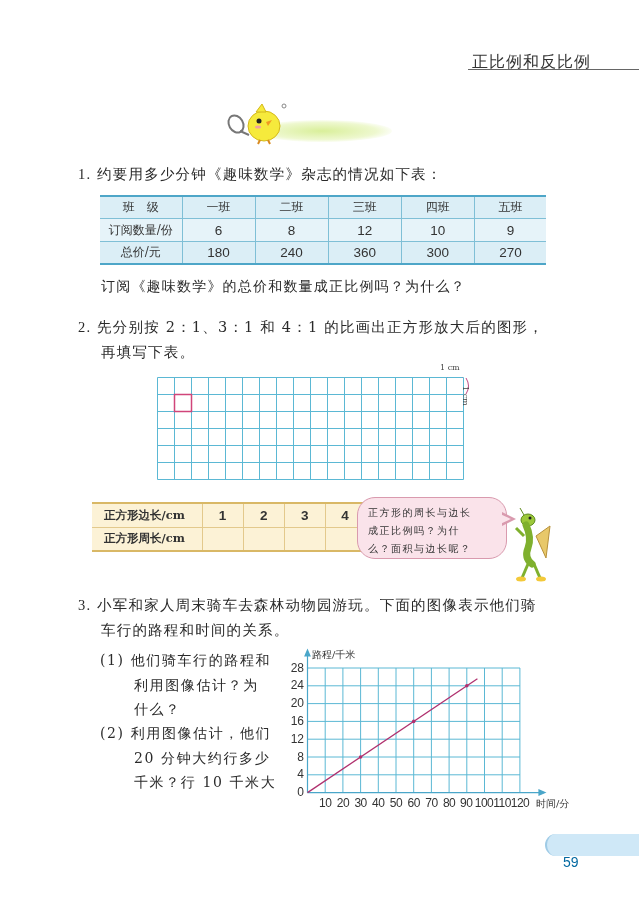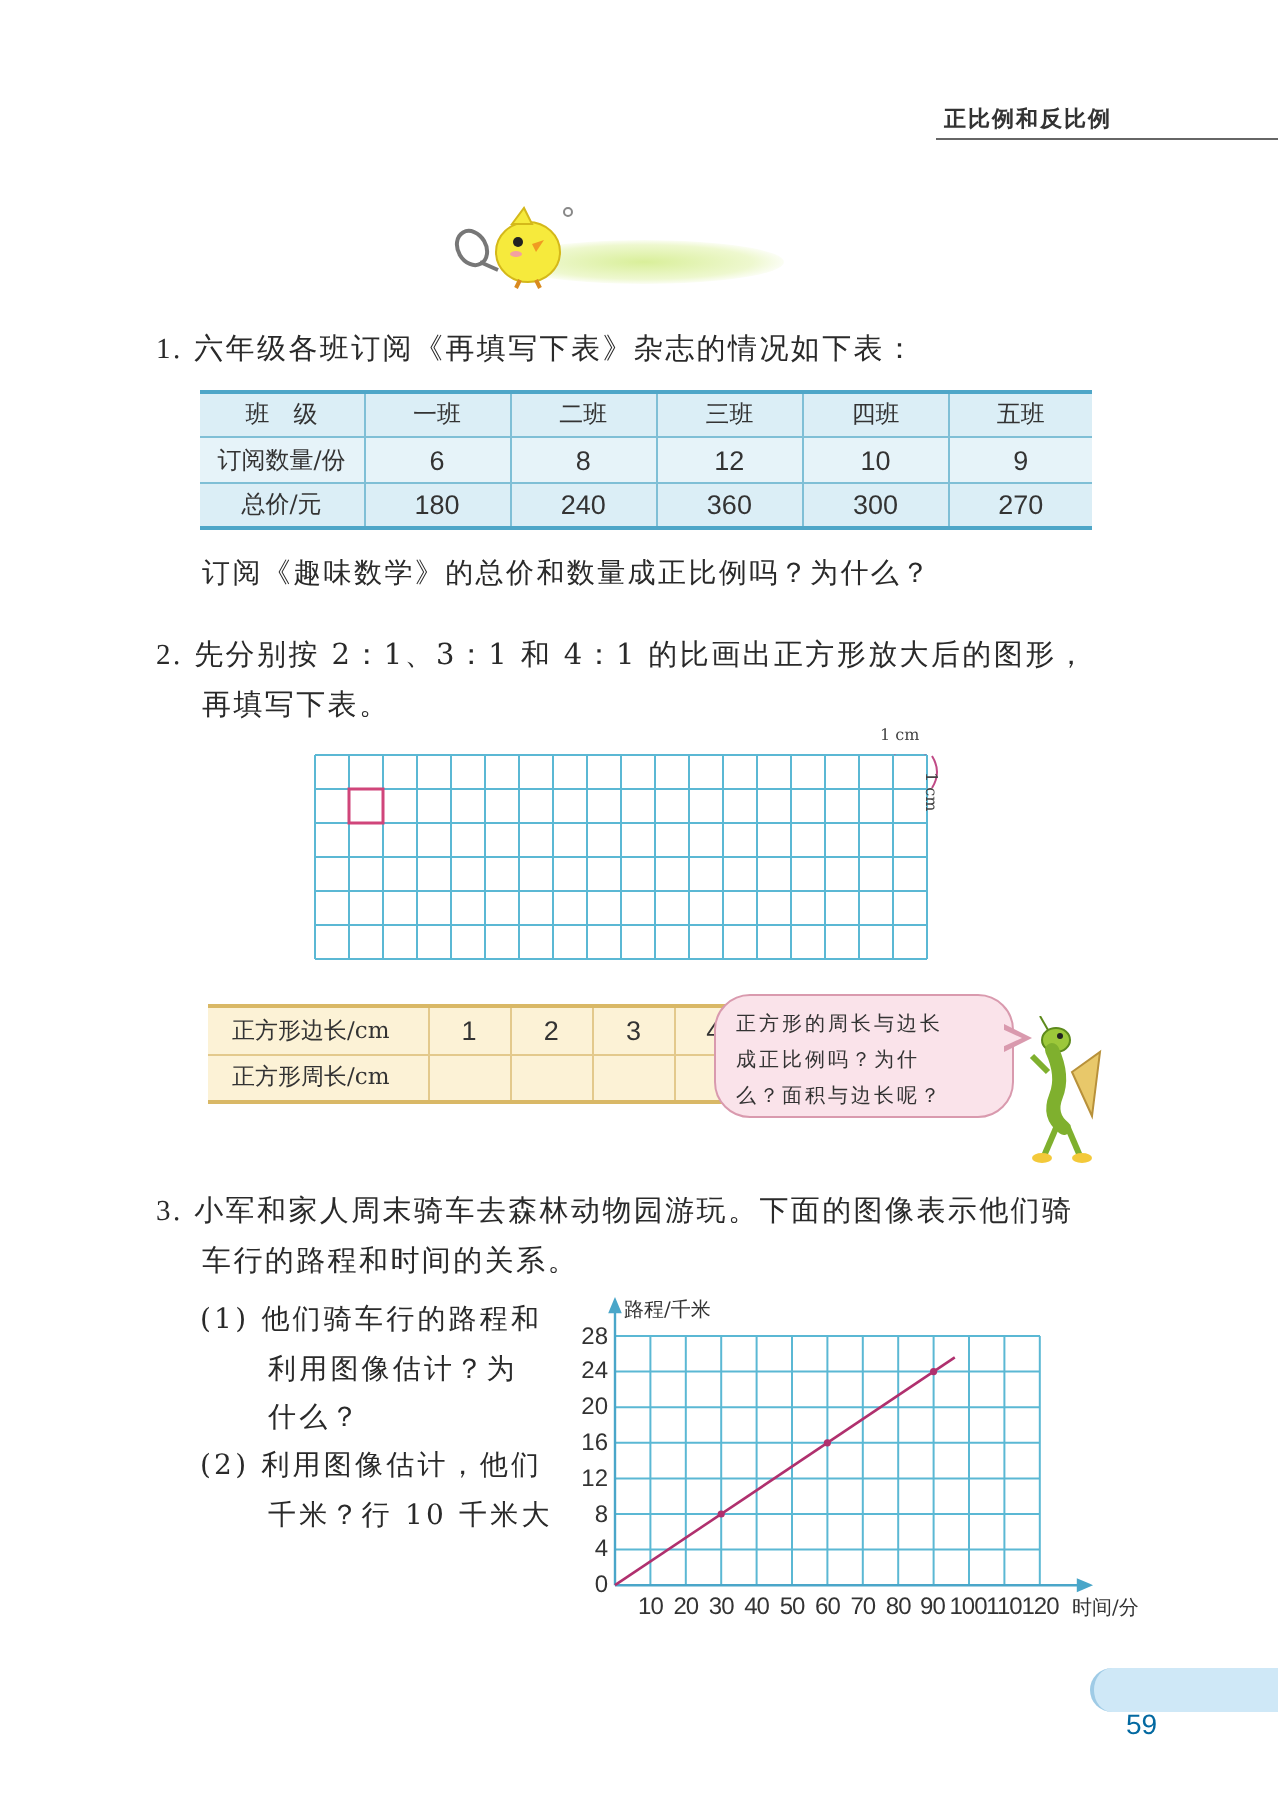--- a/index.html
+++ b/index.html
@@ -1,37 +1,37 @@
 <!DOCTYPE html>
 <html><head>
   <meta charset="utf-8">
   <style>
     * { box-sizing: border-box; margin: 0; padding: 0; }
     html, body { width: 639px; height: 904px; background: #ffffff; overflow: hidden; }
     body { position: relative; font-family: "DejaVu Serif", "Liberation Serif", serif; color: #222; }
     .abs { position: absolute; }
-    .header-title { left: 472px; top: 52px; font-size: 11px; letter-spacing: 1px; color: #333; font-weight: bold; }
+    .header-title { left: 472px; top: 52px; font-size: 16px; letter-spacing: 1px; color: #333; font-weight: normal; }
     .header-rule { left: 468px; top: 69px; width: 171px; height: 1px; background: #666; }
     .banner { left: 222px; top: 100px; width: 175px; height: 46px; }
     .banner-glow { position: absolute; left: 30px; top: 20px; width: 140px; height: 22px; border-radius: 50%;
       background: radial-gradient(ellipse at center, #d9ef9a 0%, #eef8cf 55%, rgba(255,255,255,0) 75%); }
     .banner-title { position: absolute; left: 72px; top: 10px; font-size: 20px; letter-spacing: 9px; color: #1d7fae; font-weight: bold; font-family: "DejaVu Sans", sans-serif; }
     .q-text { font-size: 14.5px; color: #2a2a2a; letter-spacing: 1.2px; white-space: nowrap; }
     .q-num { font-family: "Liberation Serif", serif; }
     table { border-collapse: collapse; }
     .t1 { left: 100px; top: 195px; width: 446px; font-family: "Liberation Sans", sans-serif; }
     .t1 td { height: 22.7px; border-left: 1px solid #7fbfd6; border-bottom: 1px solid #7fbfd6; text-align: center; font-size: 13.5px; color: #333; }
     .t1 tr:first-child td { border-top: 2px solid #4ea6c8; }
     .t1 tr:last-child td { border-bottom: 2px solid #4ea6c8; }
     .t1 td:first-child { border-left: none; width: 82px; font-family: "DejaVu Serif", serif; font-size: 12px; }
     .t1 tr { background: #dbeef6; }
     .t1 tr:nth-child(2) { background: #e6f3f9; }
     .t1 .hdr { font-family: "DejaVu Serif", serif; font-size: 12px; }
     .grid-wrap { left: 157px; top: 377px; }
-    .t2 { left: 104px; top: 502px; width: 272px; font-family: "Liberation Sans", sans-serif; }
+    .t2 { left: 92px; top: 502px; width: 272px; font-family: "Liberation Sans", sans-serif; font-weight: bold; }
     .t2 td { height: 24px; border-left: 1px solid #e3c98c; border-bottom: 1px solid #e3c98c; text-align: center; font-size: 13.5px; color: #333; background: #fcf2d6; }
     .t2 tr:first-child td { border-top: 2px solid #d9b866; }
     .t2 tr:last-child td { border-bottom: 2px solid #d9b866; }
     .t2 td:first-child { border-left: none; width: 110px; text-align: left; padding-left: 12px; font-family: "DejaVu Serif", serif; font-size: 11.5px; }
     .bubble { left: 357px; top: 497px; width: 150px; height: 62px; background: #fae3ea; border: 1.5px solid #d99aae; border-radius: 18px; padding: 6px 10px; font-size: 10px; line-height: 18px; letter-spacing: 1.5px; color: #333; }
     .bubble-tail { left: 502px; top: 512px; width: 0; height: 0; border-top: 7px solid transparent; border-bottom: 7px solid transparent; border-left: 14px solid #d99aae; }
     .bubble-tail-in { left: 500px; top: 514px; width: 0; height: 0; border-top: 5px solid transparent; border-bottom: 5px solid transparent; border-left: 11px solid #fae3ea; }
     .sub-q { font-size: 14px; letter-spacing: 1.6px; line-height: 24.5px; color: #2a2a2a; white-space: nowrap; }
     .page-num { left: 545px; top: 834px; width: 94px; height: 22px; background: #cfe8f7; border-radius: 11px 0 0 11px; border-left: 2px solid #9fcbe6; }
     .page-num span { position: absolute; left: 16px; top: 20px; font-size: 14px; font-family: "Liberation Sans", sans-serif; color: #0369a1; }
@@ -53,21 +53,21 @@
     <path d="M44 22 L50 20 L46 26 Z" fill="#f09a22"></path>
     <ellipse cx="36" cy="27" rx="3" ry="1.5" fill="#f3a0a0"></ellipse>
     <line x1="38" y1="40" x2="36" y2="44" stroke="#d98a20" stroke-width="2"></line>
     <line x1="46" y1="40" x2="48" y2="44" stroke="#d98a20" stroke-width="2"></line>
     <circle cx="62" cy="6" r="2" fill="none" stroke="#888" stroke-width="1"></circle>
   </svg>
 </div>
 
 <div class="abs q-text" style="left:78px;top:165px;">
   <span class="q-num">1.</span>
-  <span>六年级各班订阅《再填写下表》杂志的情况如下表：</span>
+  <span>约要用多少分钟《趣味数学》杂志的情况如下表：</span>
 </div>
 
 <table class="abs t1">
   <tbody>
       <tr>
     <td class="hdr">班　级</td>
     <td class="hdr">一班</td>
     <td class="hdr">二班</td>
     <td class="hdr">三班</td>
     <td class="hdr">四班</td>
@@ -184,20 +184,21 @@
 </div>
 <div class="abs q-text" style="left:101px;top:621px;">车行的路程和时间的关系。</div>
 
 <div class="abs sub-q" style="left:100px;top:648px;">
   <div><span>(1)</span> <span>他们骑车行的路程和</span></div>
   <div style="padding-left:34px;">利用图像估计？为</div>
   <div style="padding-left:34px;">什么？</div>
 </div>
 <div class="abs sub-q" style="left:100px;top:721px;">
   <div><span>(2)</span> <span>利用图像估计，他们</span></div>
+  <div style="padding-left:34px;">20 分钟大约行多少</div>
   <div style="padding-left:34px;">千米？行 10 千米大</div>
 </div>
 
 <svg class="abs" style="left:280px;top:640px;" width="340" height="180" font-family="Liberation Sans, sans-serif">
   <g stroke="#5bb8d4" stroke-width="1">
     <line x1="27.5" y1="28" x2="240" y2="28"></line>
       <line x1="27.5" y1="45.8" x2="240" y2="45.8"></line>
       <line x1="27.5" y1="63.6" x2="240" y2="63.6"></line>
       <line x1="27.5" y1="81.4" x2="240" y2="81.4"></line>
       <line x1="27.5" y1="99.2" x2="240" y2="99.2"></line>

